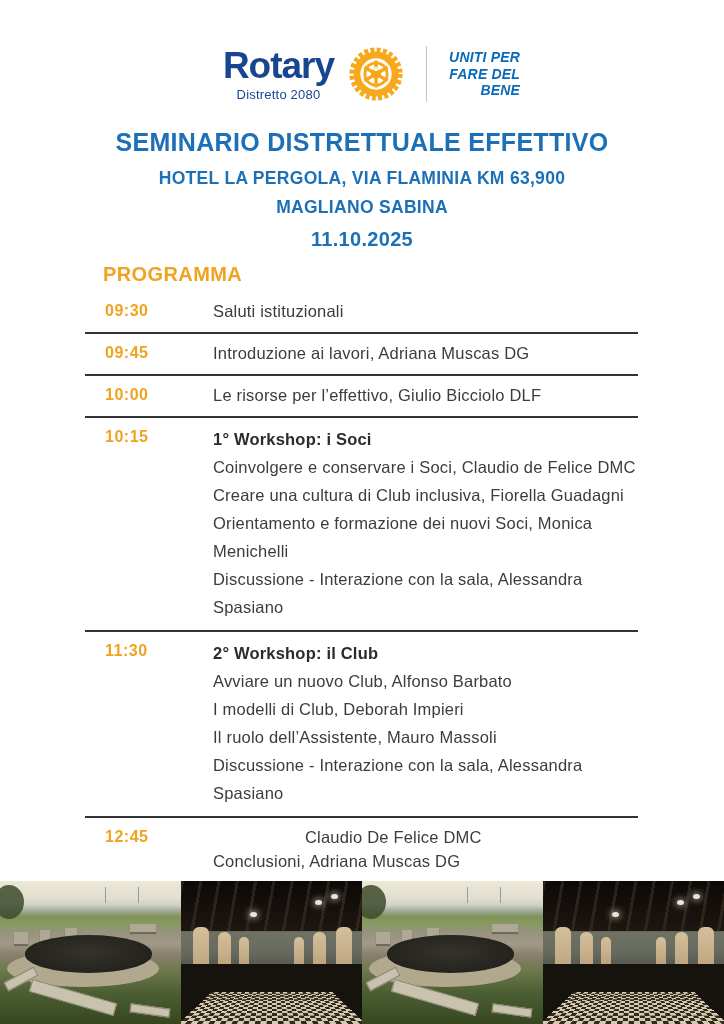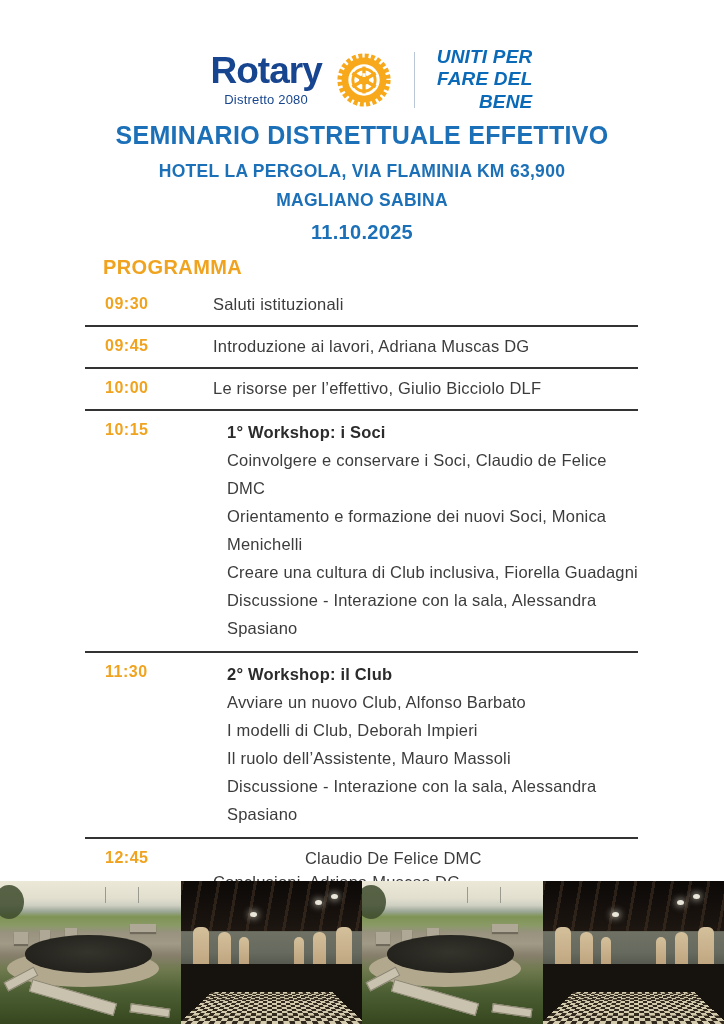--- a/index.html
+++ b/index.html
@@ -25,26 +25,26 @@
     color:var(--rotary-blue,#17458f); line-height:1;
   }
   .district {
     font-size:13px; font-weight:400; letter-spacing:0.2px;
     color:var(--rotary-blue,#17458f); margin-top:3px;
   }
   .wheel { width:56px; height:56px; display:block; }
   .logo-divider { width:1px; height:56px; background:#b9c6d8; margin:0 8px; }
   .tagline {
     text-align:right; font-style:italic; font-weight:700;
-    font-size:19px; line-height:1.18; letter-spacing:0.2px;
+    font-size:14px; line-height:1.18; letter-spacing:0.2px;
     color:var(--azure,#0a6ab8);
   }
 
   
-  .title-block { text-align:center; margin-top:8px; }
+  .title-block { text-align:center; margin-top:26px; }
   .event-title {
     font-size:25px; font-weight:700; letter-spacing:0.3px;
     color:var(--title-blue,#1c70b7);
   }
   .venue-line, .city-line {
     font-size:17.5px; font-weight:700; letter-spacing:0.3px;
     color:var(--title-blue,#1c70b7);
   }
   .venue-line { margin-top:11px; }
   .city-line  { margin-top:8px; }
@@ -67,21 +67,21 @@
   .sched-row.divided { border-bottom:2px solid #333333;gap:18px; }
   .sched-time {
     font-size:16px; font-weight:700; letter-spacing:0.5px;
     color:var(--gold,#f0a431); line-height:24px;
   }
   .sched-content { }
   .sched-line {
     font-size:16.5px; font-weight:400; letter-spacing:0.2px;
     line-height:24px; color:var(--text,#3c3c3c);
   }
-  .sched-row.multi .sched-line { line-height:28px;margin-left:14px; }
+  .sched-row.multi .sched-line { line-height:28px; }
   .sched-line.bold { font-weight:700; color:#2b2b2b; }
   .sched-line.indent { padding-left:92px; }
 
   
   .photo-strip {
     position:absolute; left:0; bottom:0;
     width:724px; height:143px;
     display:flex;
   }
   .photo { position:relative; width:181px; height:143px; overflow:hidden; flex:0 0 181px; }
@@ -184,22 +184,22 @@
         <div class="sched-time">10:00</div>
         <div class="sched-content">
           <div class="sched-line normal">Le risorse per l’effettivo, Giulio Bicciolo DLF</div>
         </div>
       </div>
       <div class="sched-row multi divided">
         <div class="sched-time">10:15</div>
         <div class="sched-content">
           <div class="sched-line bold">1° Workshop: i Soci</div>
           <div class="sched-line normal">Coinvolgere e conservare i Soci, Claudio de Felice DMC</div>
+          <div class="sched-line normal">Creare una cultura di Club inclusiva, Fiorella Guadagni</div>
           <div class="sched-line normal">Orientamento e formazione dei nuovi Soci, Monica Menichelli</div>
-          <div class="sched-line normal">Creare una cultura di Club inclusiva, Fiorella Guadagni</div>
           <div class="sched-line normal">Discussione - Interazione con la sala, Alessandra Spasiano</div>
         </div>
       </div>
       <div class="sched-row multi divided">
         <div class="sched-time">11:30</div>
         <div class="sched-content">
           <div class="sched-line bold">2° Workshop: il Club</div>
           <div class="sched-line normal">Avviare un nuovo Club, Alfonso Barbato</div>
           <div class="sched-line normal">I modelli di Club, Deborah Impieri</div>
           <div class="sched-line normal">Il ruolo dell’Assistente, Mauro Massoli</div>

